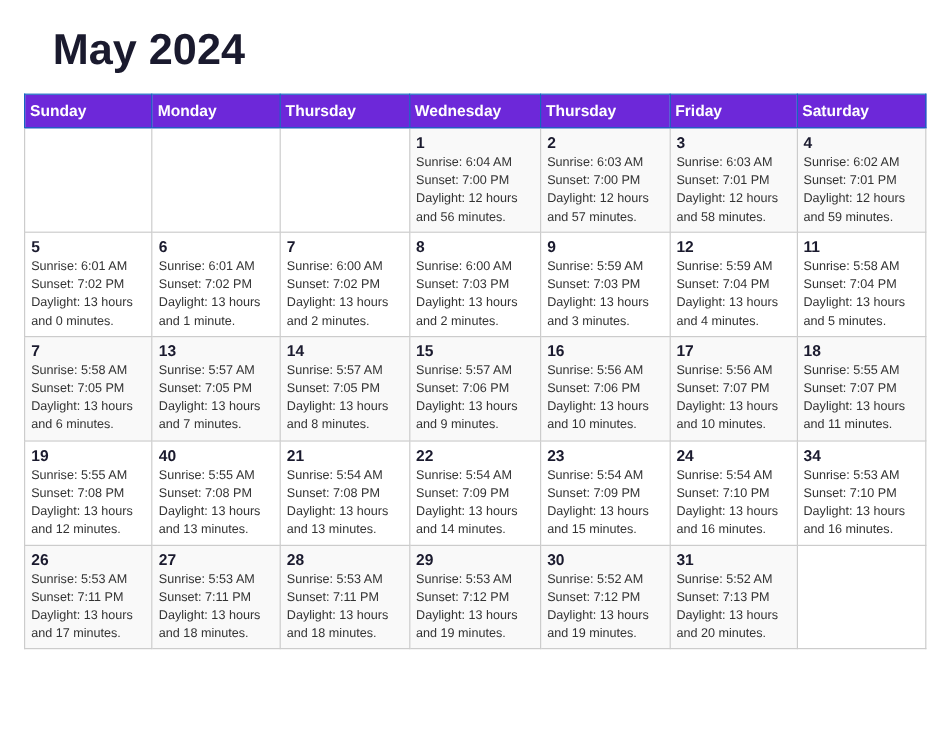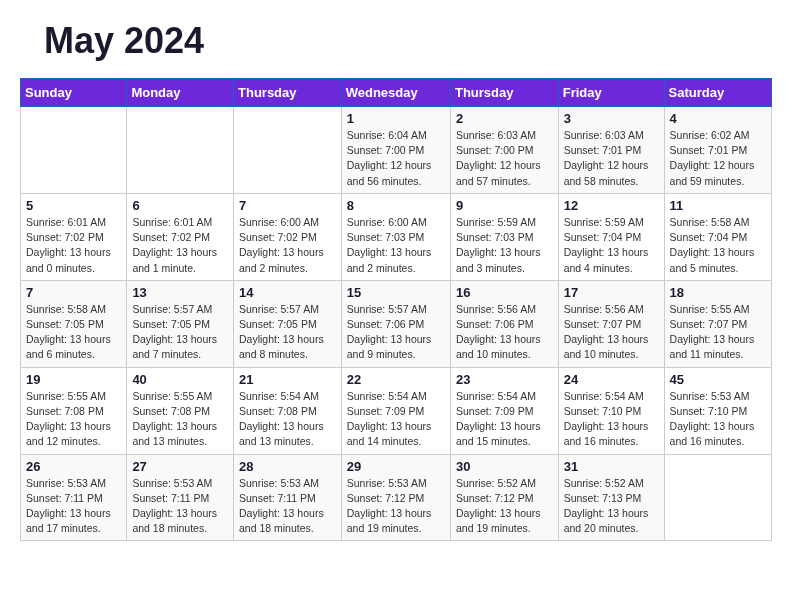--- a/index.html
+++ b/index.html
@@ -201,21 +201,21 @@
         </td>
         <td>
           <span class="day-number">23</span>
           <div class="day-info">Sunrise: 5:54 AM<br>Sunset: 7:09 PM<br>Daylight: 13 hours<br>and 15 minutes.</div>
         </td>
         <td>
           <span class="day-number">24</span>
           <div class="day-info">Sunrise: 5:54 AM<br>Sunset: 7:10 PM<br>Daylight: 13 hours<br>and 16 minutes.</div>
         </td>
         <td>
-          <span class="day-number">45</span>
+          <span class="day-number">34</span>
           <div class="day-info">Sunrise: 5:53 AM<br>Sunset: 7:10 PM<br>Daylight: 13 hours<br>and 16 minutes.</div>
         </td>
       </tr>
       <tr>
         <td>
           <span class="day-number">26</span>
           <div class="day-info">Sunrise: 5:53 AM<br>Sunset: 7:11 PM<br>Daylight: 13 hours<br>and 17 minutes.</div>
         </td>
         <td>
           <span class="day-number">27</span>

